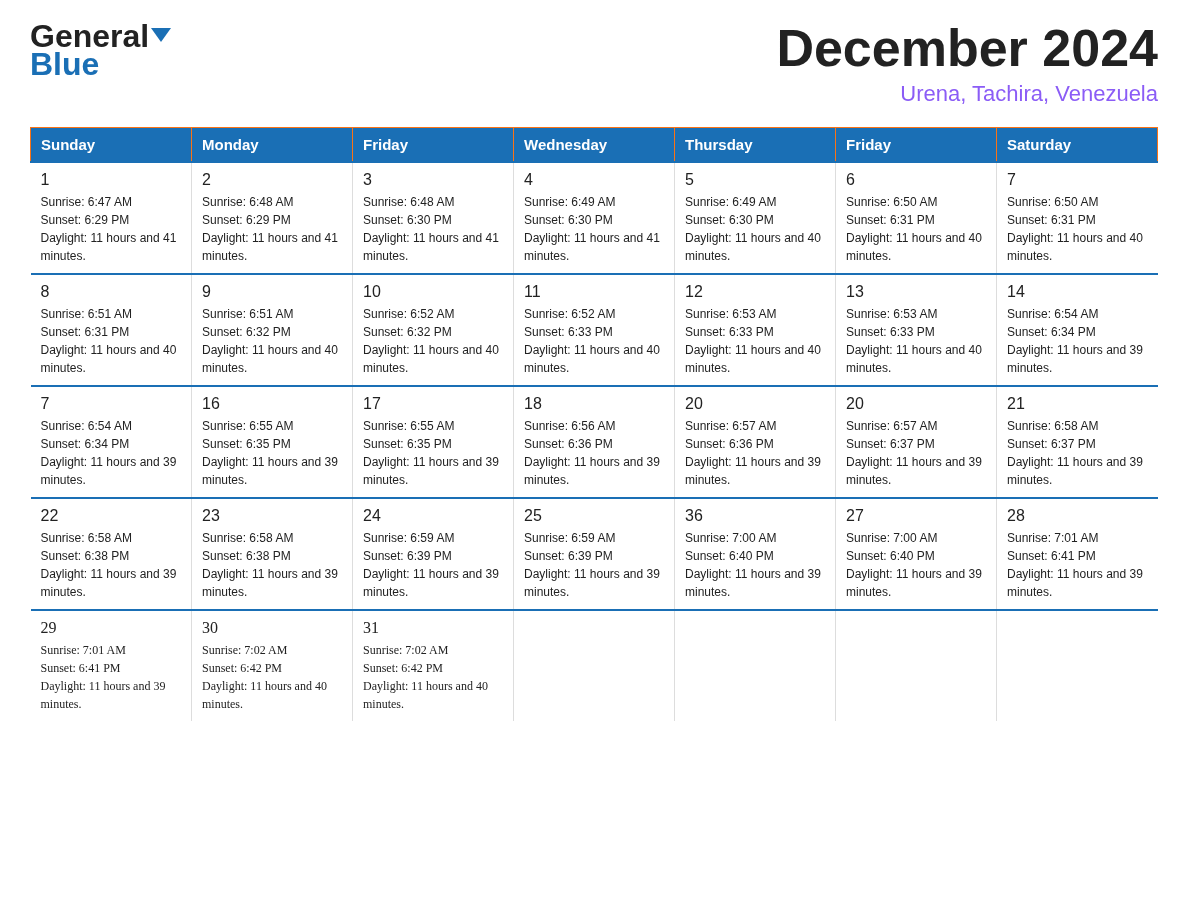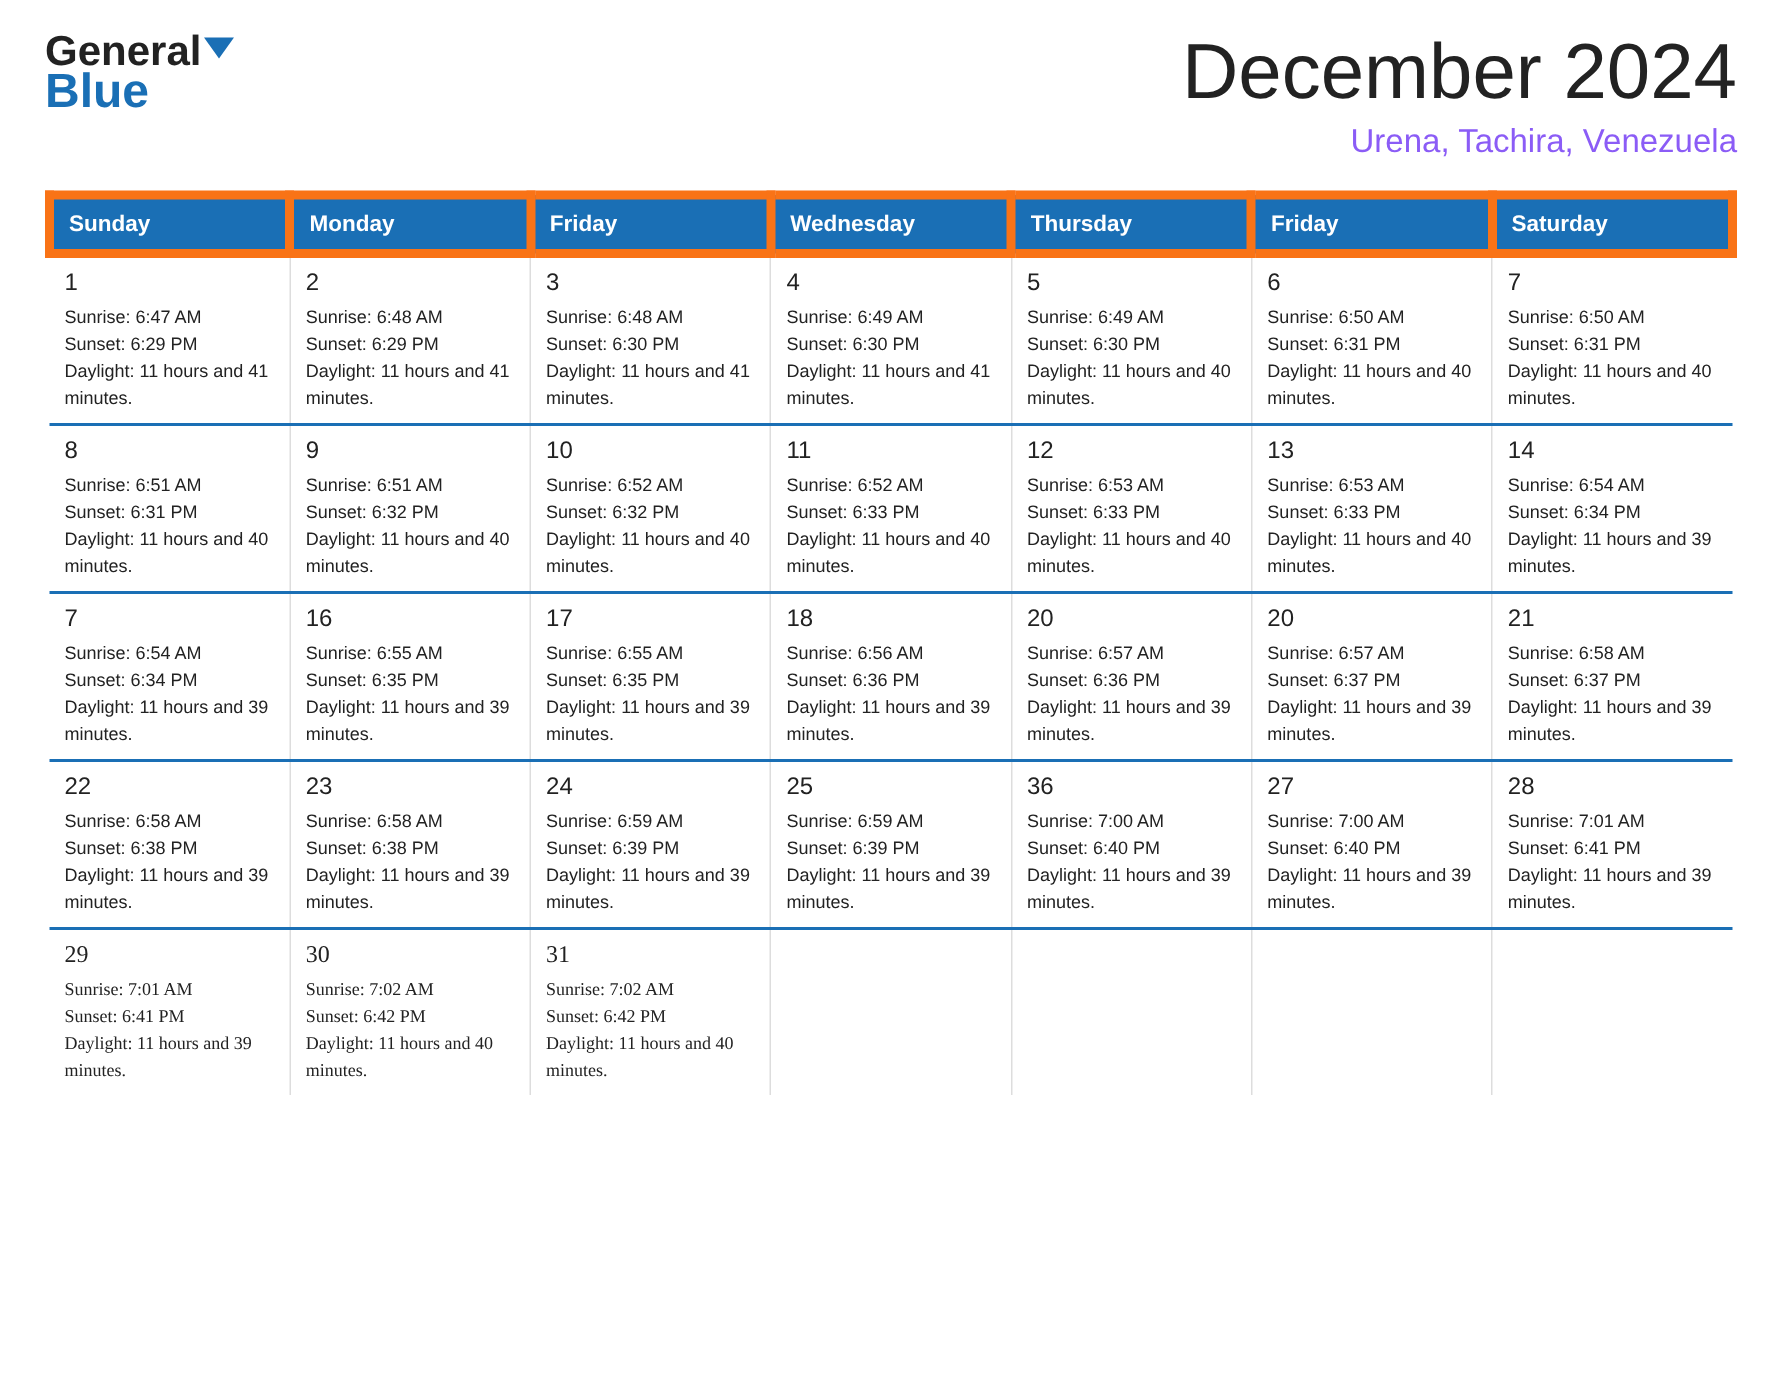--- a/index.html
+++ b/index.html
@@ -14,21 +14,21 @@
       justify-content: space-between;
       align-items: flex-start;
       margin-bottom: 20px;
     }
     .logo {
       display: flex;
       flex-direction: column;
       align-items: flex-start;
     }
     .logo-top {
-      font-size: 28px;
+      font-size: 32px;
       font-weight: bold;
       color: #222;
       line-height: 1;
     }
     .logo-arrow {
       display: inline-block;
       width: 0;
       height: 0;
       border-left: 10px solid transparent;
       border-right: 10px solid transparent;
@@ -43,21 +43,21 @@
       font-weight: bold;
       color: #1a6fb5;
       line-height: 1;
       margin-top: -4px;
     }
     .title-block {
       text-align: right;
     }
     .calendar-title {
       font-size: 52px;
-      font-weight: normal;
+      font-weight: bold;
       color: #222;
       line-height: 1.1;
     }
     .calendar-subtitle {
       font-size: 22px;
       color: #8b5cf6;
       margin-top: 4px;
     }
     table {
       width: 100%;
@@ -65,21 +65,21 @@
     }
     thead tr {
       background: #1a6fb5;
     }
     thead th {
       color: #fff;
       font-size: 15px;
       font-weight: bold;
       padding: 8px 10px;
       text-align: left;
-      border: 6px solid #f97316;
+      border: 1px solid #f97316;
     }
     tbody tr {
       border-top: 2px solid #1a6fb5;
     }
     tbody td {
       vertical-align: top;
       padding: 8px 10px;
       font-size: 13px;
       color: #222;
       border-right: 1px solid #ddd;

